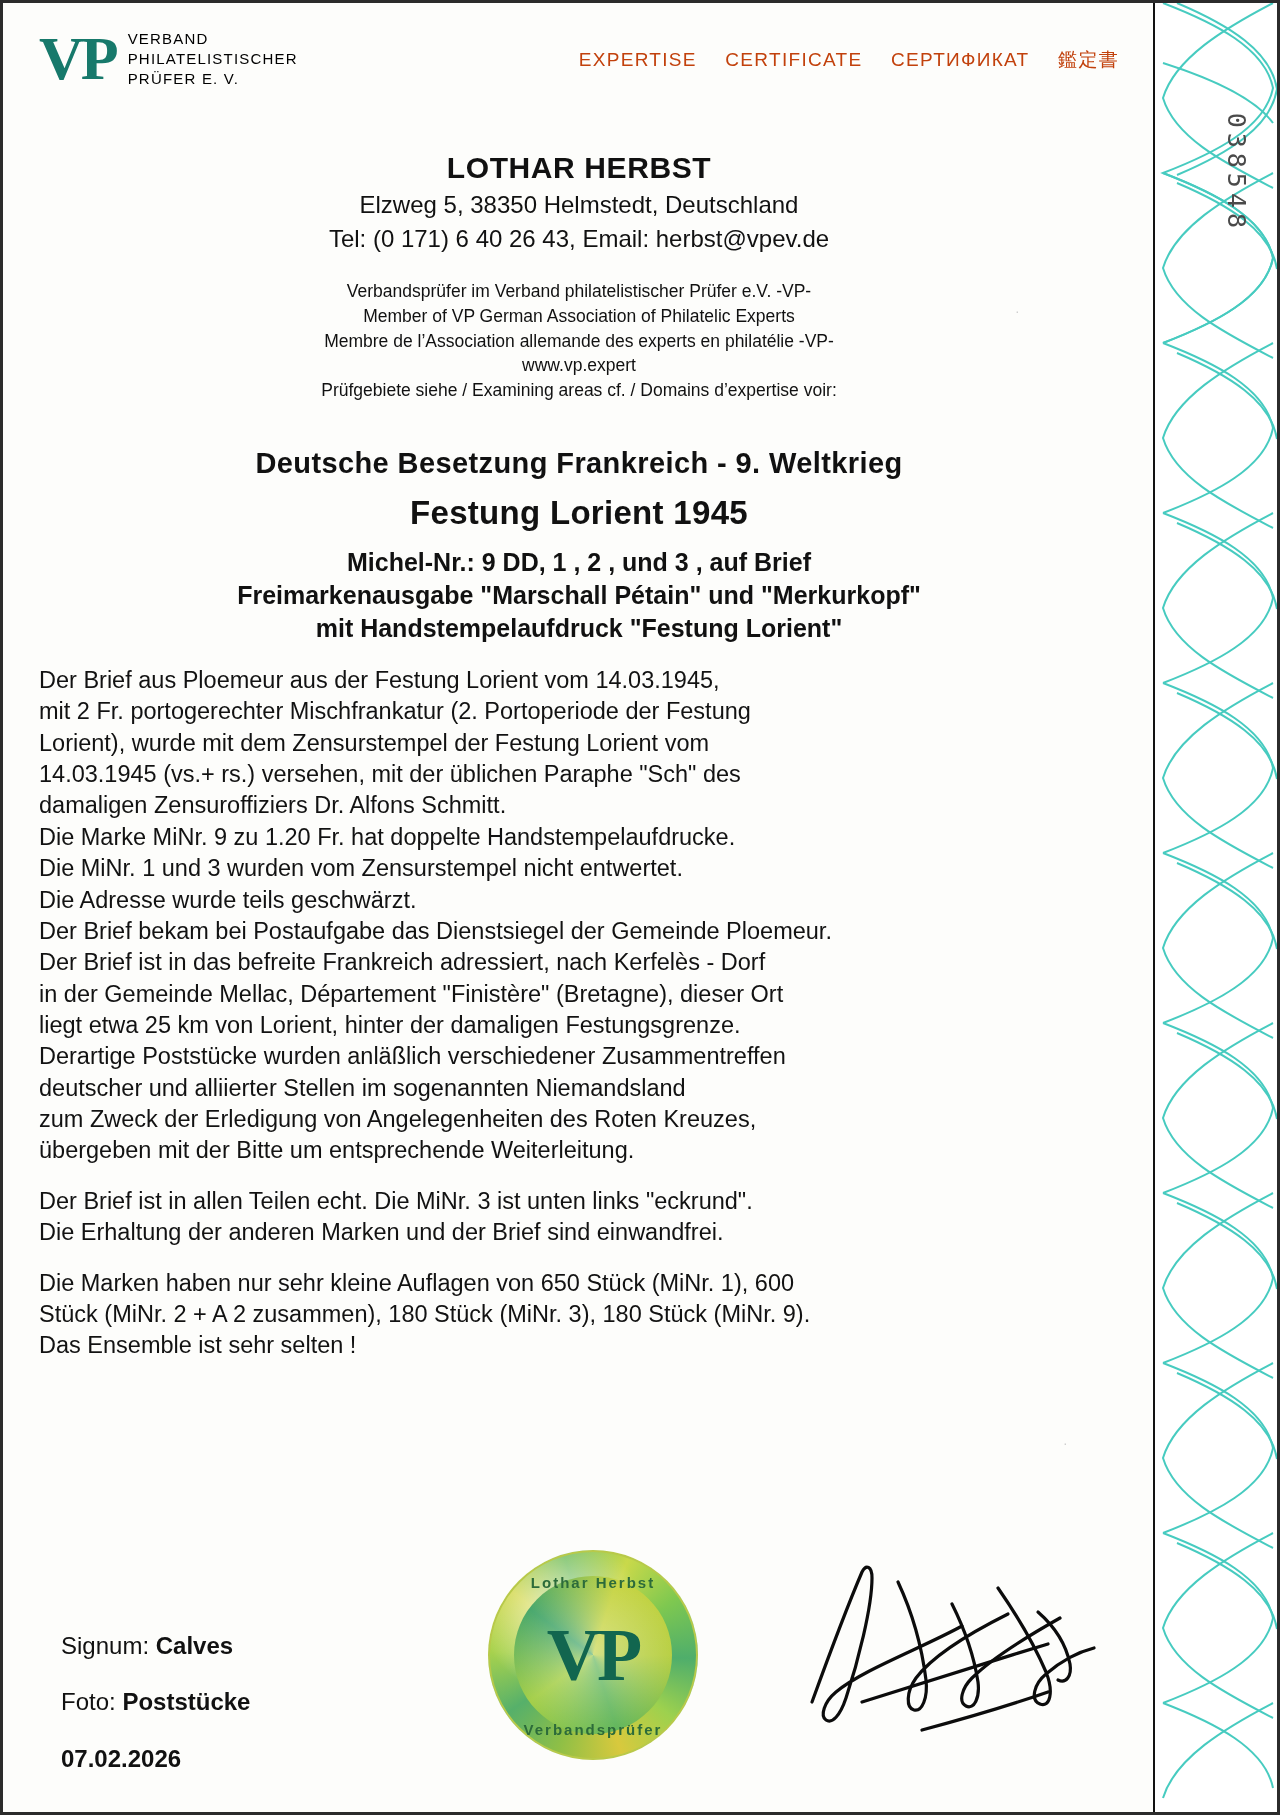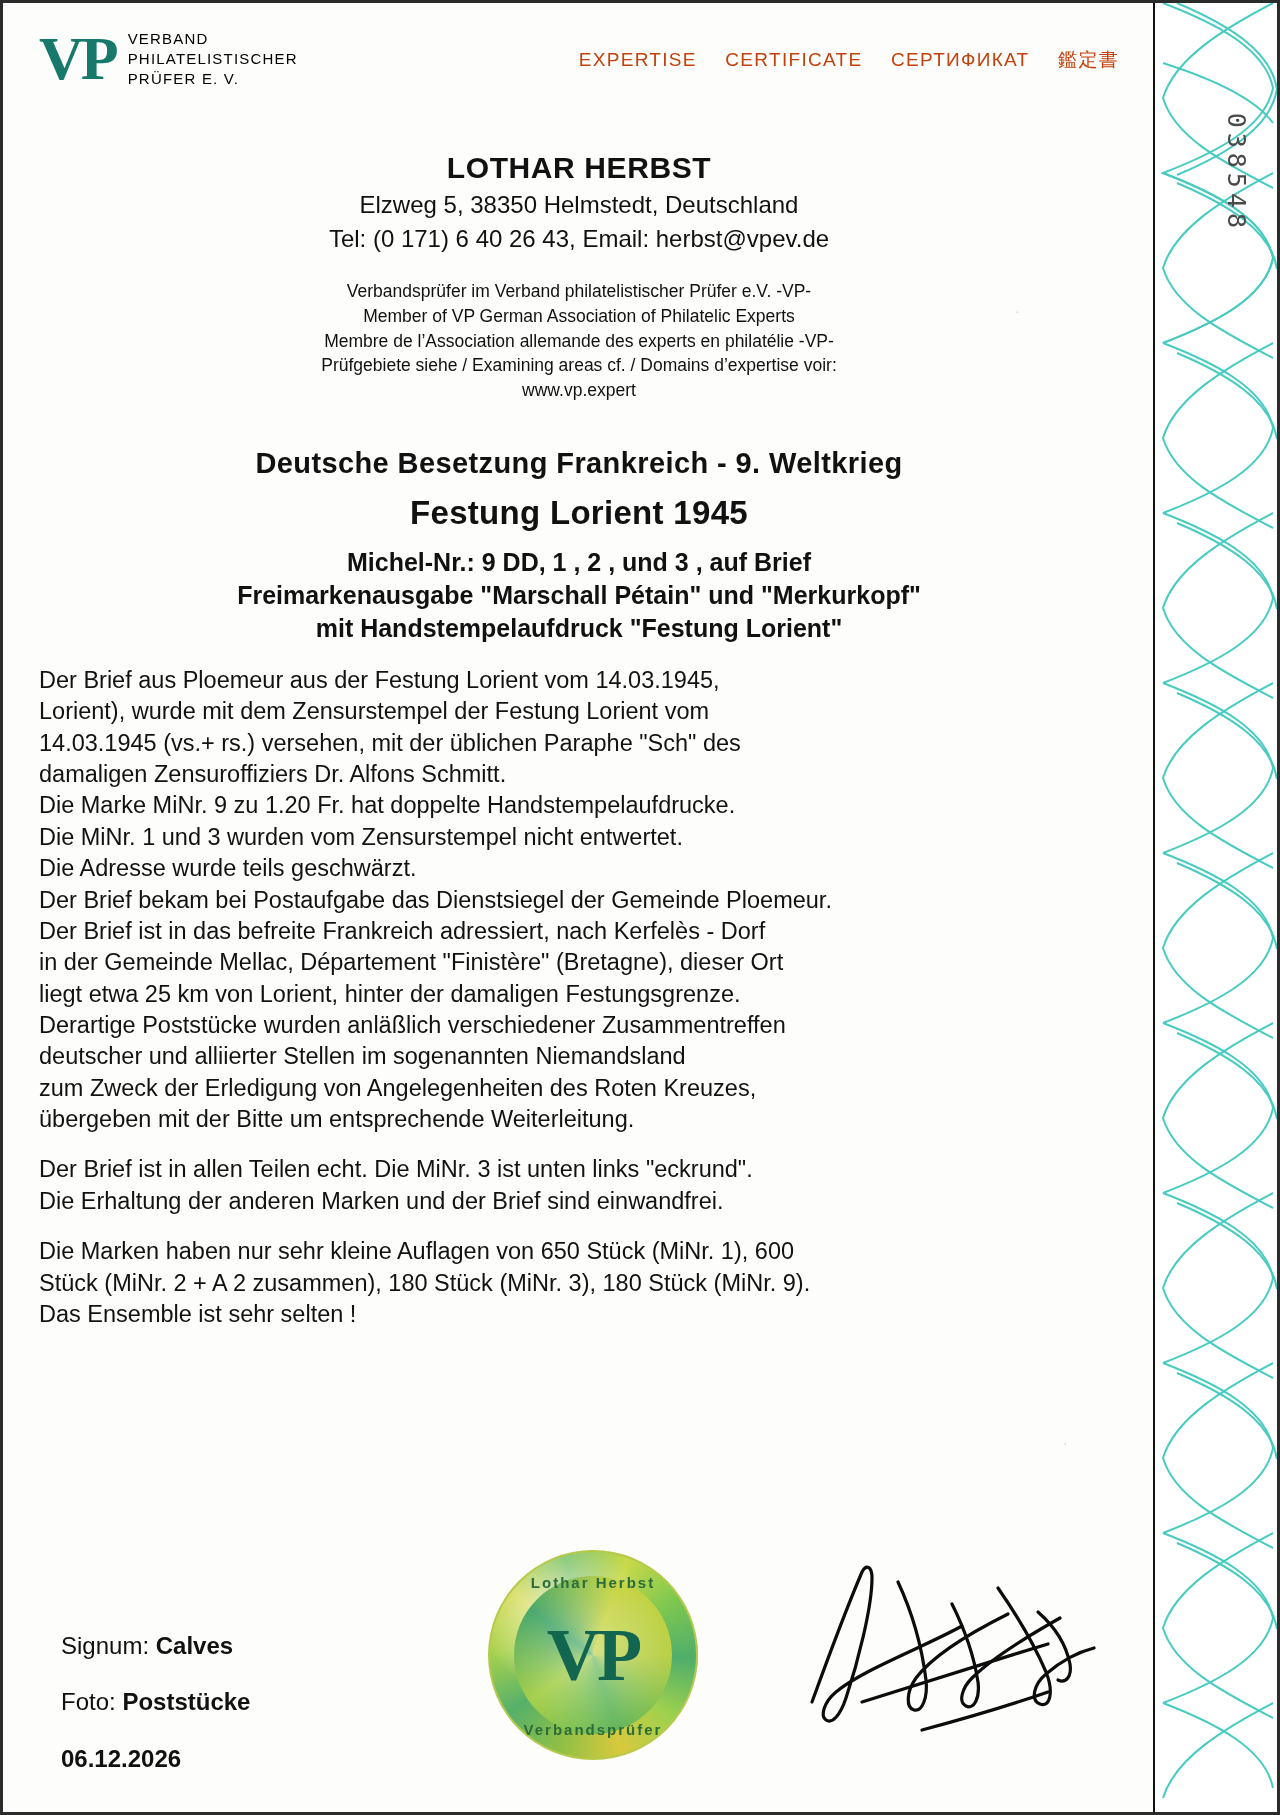--- a/index.html
+++ b/index.html
@@ -312,36 +312,37 @@
     <div id="expert">
       <div id="expert-name">LOTHAR HERBST</div>
       <div id="expert-address">Elzweg 5, 38350 Helmstedt, Deutschland</div>
       <div id="expert-contact">Tel: (0 171) 6 40 26 43, Email: herbst@vpev.de</div>
     </div>
 
     <div id="membership">
       <div>Verbandsprüfer im Verband philatelistischer Prüfer e.V. -VP-</div>
       <div>Member of VP German Association of Philatelic Experts</div>
       <div>Membre de l’Association allemande des experts en philatélie -VP-</div>
+      <div>www.vp.expert</div>
       <div>Prüfgebiete siehe / Examining areas cf. / Domains d’expertise voir:</div>
-      <div>www.vp.expert</div>
     </div>
 
     <div id="titles">
       <div id="title-main">Deutsche Besetzung Frankreich  -  9. Weltkrieg</div>
       <div id="title-sub">Festung Lorient 1945</div>
       <div id="title-detail">
         <div>Michel-Nr.:  9 DD, 1 , 2 , und 3 , auf Brief</div>
         <div>Freimarkenausgabe "Marschall Pétain" und "Merkurkopf"</div>
         <div>mit Handstempelaufdruck "Festung Lorient"</div>
       </div>
     </div>
 
     <div id="body-text">
       <p>Der Brief aus Ploemeur aus der Festung Lorient vom 14.03.1945,</p>
+      <p>mit 2 Fr. portogerechter Mischfrankatur (2. Portoperiode der Festung</p>
       <p>Lorient), wurde mit dem Zensurstempel der Festung Lorient vom</p>
       <p>14.03.1945 (vs.+ rs.) versehen, mit der üblichen Paraphe "Sch" des</p>
       <p>damaligen Zensuroffiziers Dr. Alfons Schmitt.</p>
       <p>Die Marke MiNr. 9 zu 1.20 Fr. hat doppelte Handstempelaufdrucke.</p>
       <p>Die MiNr. 1 und 3 wurden vom Zensurstempel nicht entwertet.</p>
       <p>Die Adresse wurde teils geschwärzt.</p>
       <p>Der Brief bekam bei Postaufgabe das Dienstsiegel der Gemeinde Ploemeur.</p>
       <p>Der Brief ist in das befreite Frankreich adressiert, nach Kerfelès - Dorf</p>
       <p>in der Gemeinde Mellac, Département "Finistère" (Bretagne), dieser Ort</p>
       <p>liegt etwa 25 km von Lorient, hinter der damaligen Festungsgrenze.</p>
@@ -366,21 +367,21 @@
 
   <div id="footer">
     <div class="frow">
       <span class="flabel">Signum:</span>
       <span>Calves</span>
     </div>
     <div class="frow">
       <span class="flabel">Foto:</span>
       <span>Poststücke</span>
     </div>
-    <div class="frow date">06.12.2026</div>
+    <div class="frow date">07.02.2026</div>
   </div>
 
   <div id="seal">
     <div id="seal-inner"></div>
     <div class="seal-arc top">Lothar Herbst</div>
     <div id="seal-vp">VP</div>
     <div class="seal-arc bottom">Verbandsprüfer</div>
   </div>
 
   <svg id="signature" viewBox="0 0 300 200">

